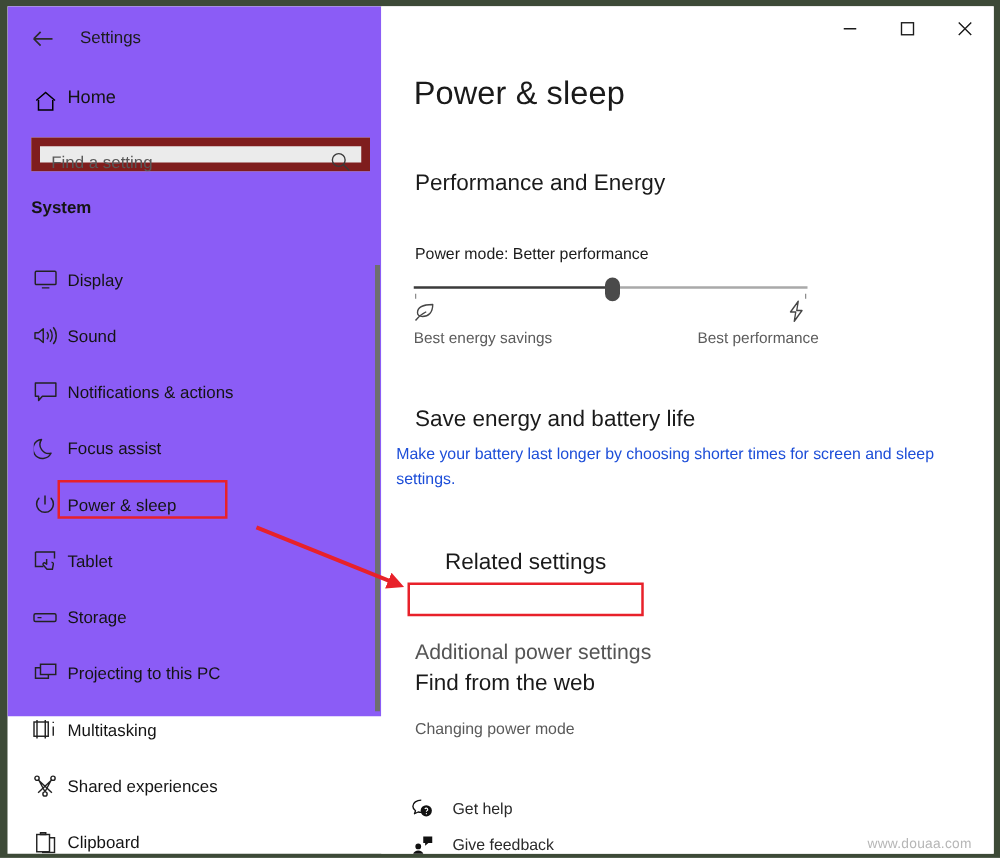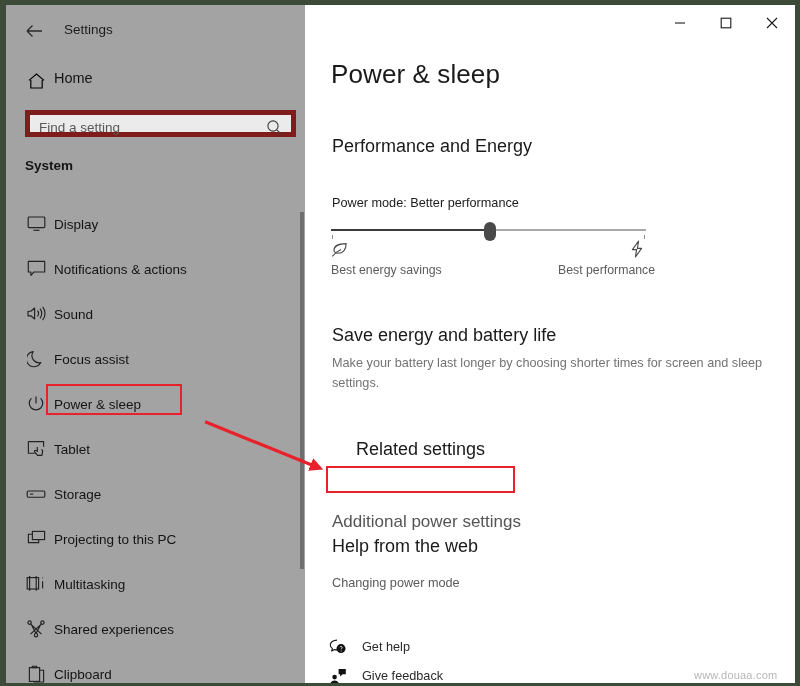--- a/index.html
+++ b/index.html
@@ -25,22 +25,22 @@
     left: 6px; top: 5px;
     width: 789px; height: 678px;
     background: #ffffff;
     overflow: hidden;
   }
 
   
   #sidebar {
     position: absolute;
     left: 0; top: 0;
-    width: 299px; height: 680px;
-    background: #a3a3a3;
+    width: 299px; height: 568px;
+    background: #8b5cf6;
   }
 
   #back-row {
     position: absolute;
     left: 0; top: 8px;
     width: 299px; height: 36px;
   }
   #back-arrow {
     position: absolute;
     left: 14px; top: 5px;
@@ -70,21 +70,21 @@
     position: absolute; left: 48px; top: 5px;
     font-size: 14.5px; color: #141414;
   }
 
   
   #search-box {
     position: absolute;
     left: 19px; top: 105px;
     width: 271px; height: 27px;
     background: #ebebeb;
-    border: 5px solid #7f1d1d;
+    border: 7px solid #7f1d1d;
   }
   #search-input {
     position: absolute;
     left: 9px; top: 0;
     width: 230px; height: 25px;
     border: none; outline: none;
     background: transparent;
     font-family: "Liberation Sans", sans-serif;
     font-size: 13.5px;
     color: #565656;
@@ -245,25 +245,25 @@
   }
   #label-performance {
     position: absolute;
     left: 253px; top: 258px;
     font-size: 12.3px;
     color: #5c5c5c;
   }
 
   #saveenergy-desc {
     position: absolute;
-    left: 27px; top: 348px;
+    left: 12px; top: 348px;
     width: 450px;
     font-size: 12.7px;
     line-height: 20px;
-    color: #737373;
+    color: #1d4ed8;
   }
 
   #additional-power-link {
     position: absolute;
     left: 27px; top: 467px;
     font-size: 17px;
     color: #555555;
     cursor: pointer;
     margin-top: 40px;
   }
@@ -372,37 +372,37 @@
             <svg width="19" height="17" viewBox="0 0 19 17" fill="none" stroke="currentColor" stroke-width="1.15">
               <rect x="1.2" y="2" width="16.6" height="10.6" rx="0.9"></rect>
               <path d="M6.5 15.3h6"></path>
             </svg>
           </span>
           <span class="nav-label">Display</span>
         </div>
 
         <div class="nav-item">
           <span class="nav-icon">
-            <svg width="19" height="18" viewBox="0 0 19 18" fill="none" stroke="currentColor" stroke-width="1.15">
-              <path d="M1.3 1.4h16.4v10.6H6.9L3.9 15.4V12H1.3z" stroke-linejoin="round"></path>
-            </svg>
-          </span>
-          <span class="nav-label">Notifications &amp; actions</span>
-        </div>
-
-        <div class="nav-item">
-          <span class="nav-icon">
             <svg width="21" height="17" viewBox="0 0 21 17" fill="none" stroke="currentColor" stroke-width="1.15">
               <path d="M2 6.2h2.8L8.6 3v11L4.8 10.8H2z" stroke-linejoin="round"></path>
               <path d="M11.5 5.6c1.3 1.7 1.3 4.1 0 5.8"></path>
               <path d="M14 3.6c2.3 2.7 2.3 7.1 0 9.8"></path>
               <path d="M16.6 1.8c3.2 3.7 3.2 9.7 0 13.4"></path>
             </svg>
           </span>
           <span class="nav-label">Sound</span>
+        </div>
+
+        <div class="nav-item">
+          <span class="nav-icon">
+            <svg width="19" height="18" viewBox="0 0 19 18" fill="none" stroke="currentColor" stroke-width="1.15">
+              <path d="M1.3 1.4h16.4v10.6H6.9L3.9 15.4V12H1.3z" stroke-linejoin="round"></path>
+            </svg>
+          </span>
+          <span class="nav-label">Notifications &amp; actions</span>
         </div>
 
         <div class="nav-item">
           <span class="nav-icon">
             <svg width="18" height="18" viewBox="0 0 18 18" fill="none" stroke="currentColor" stroke-width="1.15">
               <path d="M13.8 12.6A7.2 7.2 0 0 1 6.2 1.6a7.6 7.6 0 1 0 7.6 11z" stroke-linejoin="round"></path>
             </svg>
           </span>
           <span class="nav-label">Focus assist</span>
         </div>
@@ -533,21 +533,21 @@
       </span>
       <div id="label-energy">Best energy savings</div>
       <div id="label-performance">Best performance</div>
 
       <div class="section-head" id="sec-saveenergy">Save energy and battery life</div>
       <div id="saveenergy-desc">Make your battery last longer by choosing shorter times for screen and sleep settings.</div>
 
       <div class="section-head" id="sec-related">Related settings</div>
       <div id="additional-power-link">Additional power settings</div>
 
-      <div class="section-head" id="sec-help">Help from the web</div>
+      <div class="section-head" id="sec-help">Find from the web</div>
       <div id="help-desc">Changing power mode</div>
 
       <div class="help-row" id="help-row-get">
         <span class="help-icon">
           <svg width="18" height="16" viewBox="0 0 18 16" fill="none" stroke="currentColor" stroke-width="1.1">
             <path d="M8 1.1C4.3 1.1 1.3 3.3 1.3 6c0 1.4.8 2.7 2.1 3.6L2.6 12l2.9-1.4c.8.2 1.6.3 2.5.3" stroke-linejoin="round"></path>
             <circle cx="12" cy="9.6" r="4.5" fill="currentColor" stroke="none"></circle>
             <path d="M10.9 8.2a1.2 1.2 0 0 1 2.3.5c0 .8-1.1.9-1.1 1.7" stroke="#ffffff" stroke-width="0.9"></path>
             <circle cx="12.1" cy="11.9" r="0.5" fill="#ffffff" stroke="none"></circle>
           </svg>

